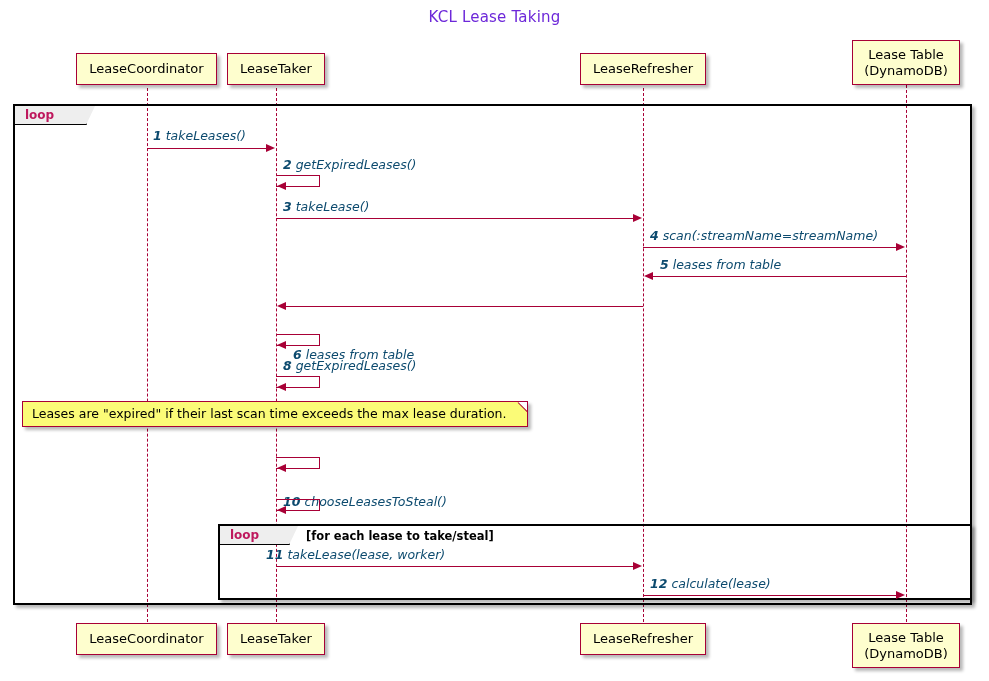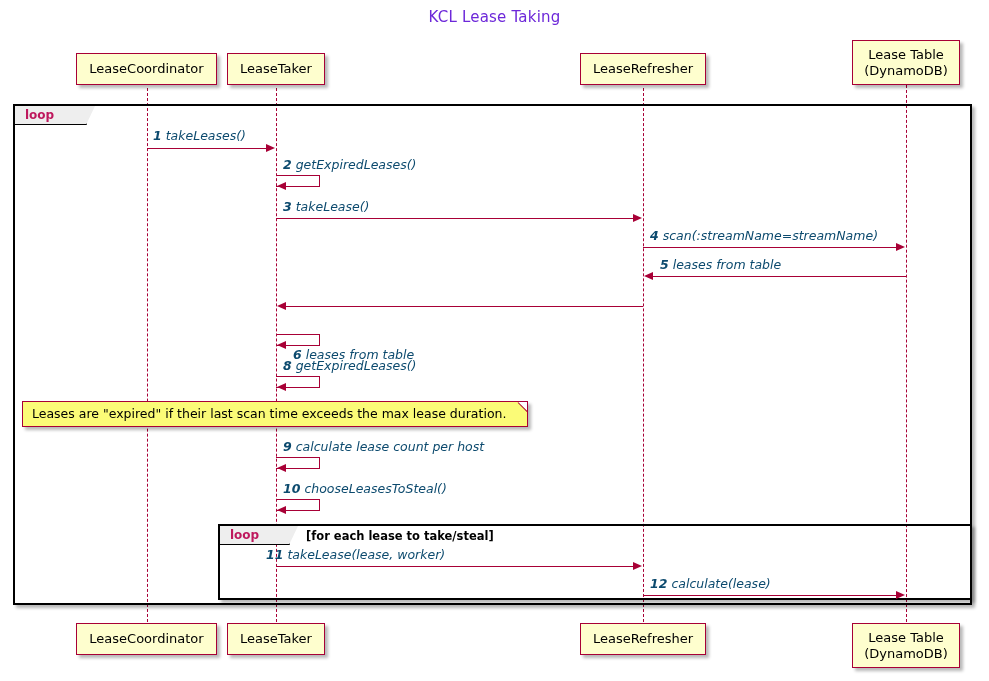--- a/index.html
+++ b/index.html
@@ -261,28 +261,24 @@
   </div>
   <div class="self-msg" style="left:276px; top:376px; width:44px; height:12px;"></div>
   <div class="arrow-left" style="left:277px; top:383px;"></div>
 
   <div class="note" style="left:22px; top:401px; width:506px; height:26px;">
     <span>Leases are "expired" if their last scan time exceeds the max lease duration.</span>
   </div>
   <div class="note-fold" style="left:518px; top:402px;"></div>
   <div class="note-fold-line" style="left:518px; top:402px;"></div>
 
-  <div class="msg-label" style="left:283px; top:439px;">
-    <span class="msg-num">9</span>
-    <span>calculate lease count per host</span>
-  </div>
   <div class="self-msg" style="left:276px; top:457px; width:44px; height:12px;"></div>
   <div class="arrow-left" style="left:277px; top:464px;"></div>
 
-  <div class="msg-label" style="left:283px; top:481px;">
+  <div class="msg-label" style="left:283px; top:494px;">
     <span class="msg-num">10</span>
     <span>chooseLeasesToSteal()</span>
   </div>
   <div class="self-msg" style="left:276px; top:499px; width:44px; height:12px;"></div>
   <div class="arrow-left" style="left:277px; top:506px;"></div>
 
   <div class="msg-label" style="left:266px; top:547px;">
     <span class="msg-num">11</span>
     <span>takeLease(lease, worker)</span>
   </div>

